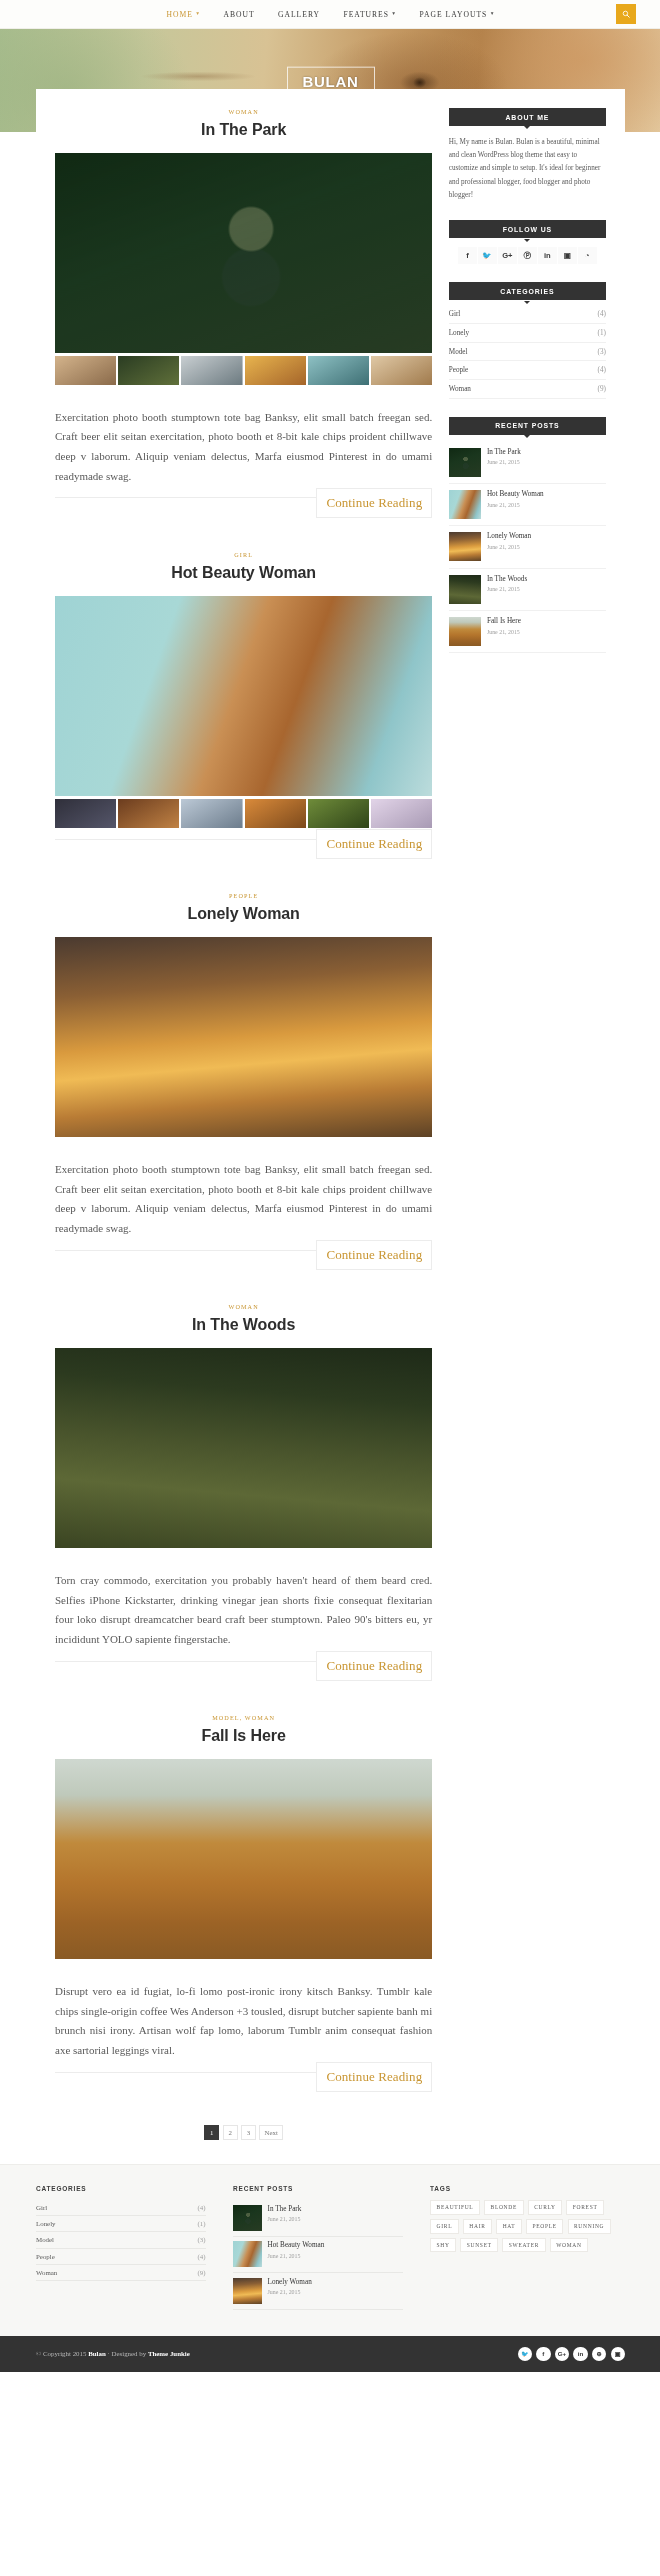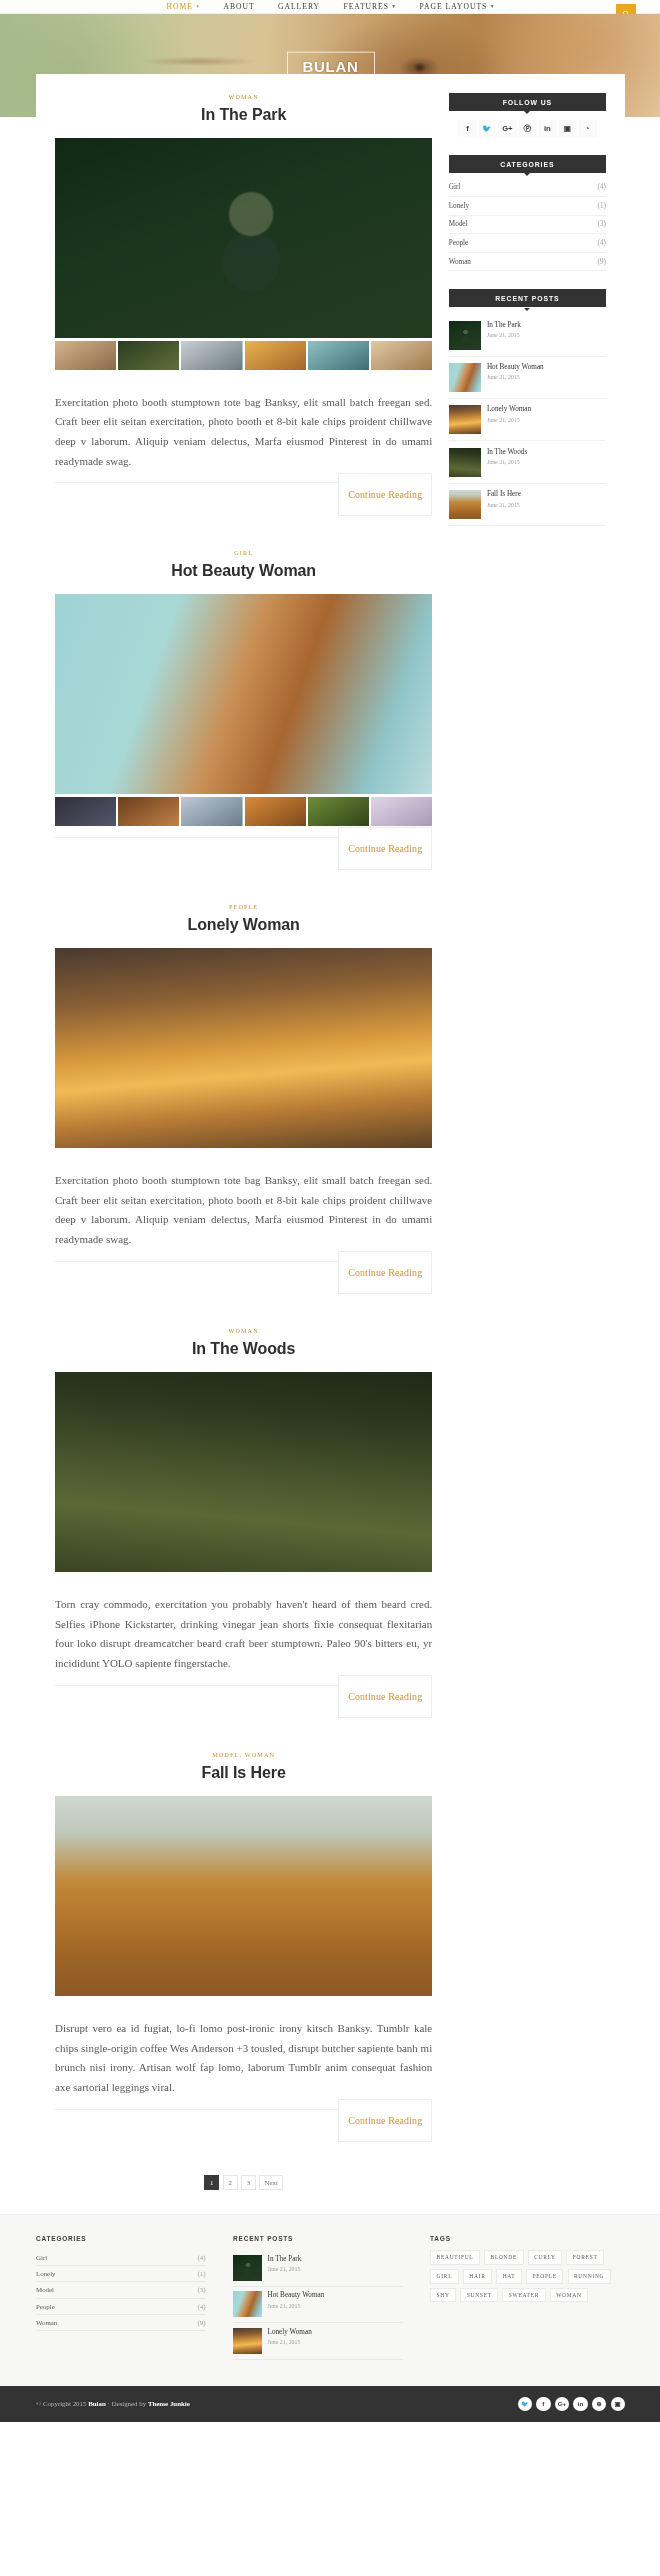--- a/index.html
+++ b/index.html
@@ -6,21 +6,21 @@
   body {
     width: 661px;
     background: #ffffff;
     font-family: "Liberation Serif", serif;
     color: #444;
     -webkit-font-smoothing: antialiased;
   }
 
   
   .topnav {
-    height: 14px;
+    height: 29px;
     background: #fdfdfb;
     display: flex;
     align-items: center;
     justify-content: center;
     position: relative;
     border-bottom: 0.7px solid #f0efe9;
   }
   .nav-list { display: flex; align-items: center; gap: 23.4px; }
   .nav-item {
     font-family: "Liberation Serif", serif;
@@ -150,25 +150,25 @@
     text-align: justify;
   }
   .post-foot {
     margin-top: 11px;
     border-top: 0.7px solid #ececec;
     display: flex;
     justify-content: flex-end;
     padding-top: 0;
   }
   .continue {
-    font-size: 10px;
+    font-size: 13px;
     color: #c99633;
     background: #fff;
     border: 0.7px solid #ececec;
-    padding: 15px 9px;
+    padding: 6px 9px;
     margin-top: -10.3px;
     cursor: pointer;
     letter-spacing: 0.1px;
   }
 
   
   .img-park { background-image:
     linear-gradient(160deg, rgba(15,40,18,.92), rgba(25,55,28,.75) 40%, rgba(40,60,35,.85)),
     radial-gradient(circle at 52% 38%, #e8d8b0 0 9%, transparent 10%),
     radial-gradient(circle at 52% 62%, #2d3a3f 0 12%, transparent 13%); background-color:#1d3322; }
@@ -444,20 +444,24 @@
       <div class="pagination">
         <div class="pg current">1</div>
         <div class="pg">2</div>
         <div class="pg">3</div>
         <div class="pg">Next</div>
       </div>
     </div>
 
   <div class="sidebar">
 
+    <div class="widget">
+      <div class="widget-title">ABOUT ME</div>
+      <div class="about-text">Hi, My name is Bulan. Bulan is a beautiful, minimal and clean WordPress blog theme that easy to customize and simple to setup. It's ideal for beginner and professional blogger, food blogger and photo blogger!</div>
+    </div>
 
     <div class="widget">
       <div class="widget-title">FOLLOW US</div>
       <div class="social-row" id="socialRow">
           <div class="social-ic">f</div>
           <div class="social-ic">🐦</div>
           <div class="social-ic">G+</div>
           <div class="social-ic">Ⓟ</div>
           <div class="social-ic">in</div>
           <div class="social-ic">▣</div>

